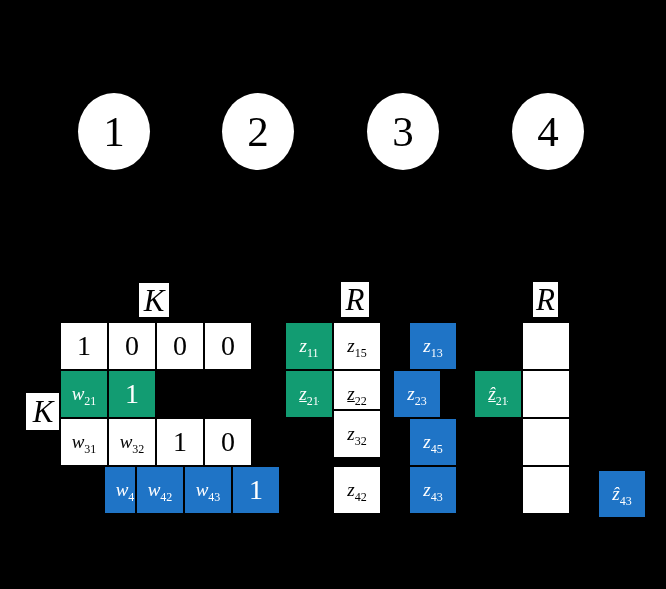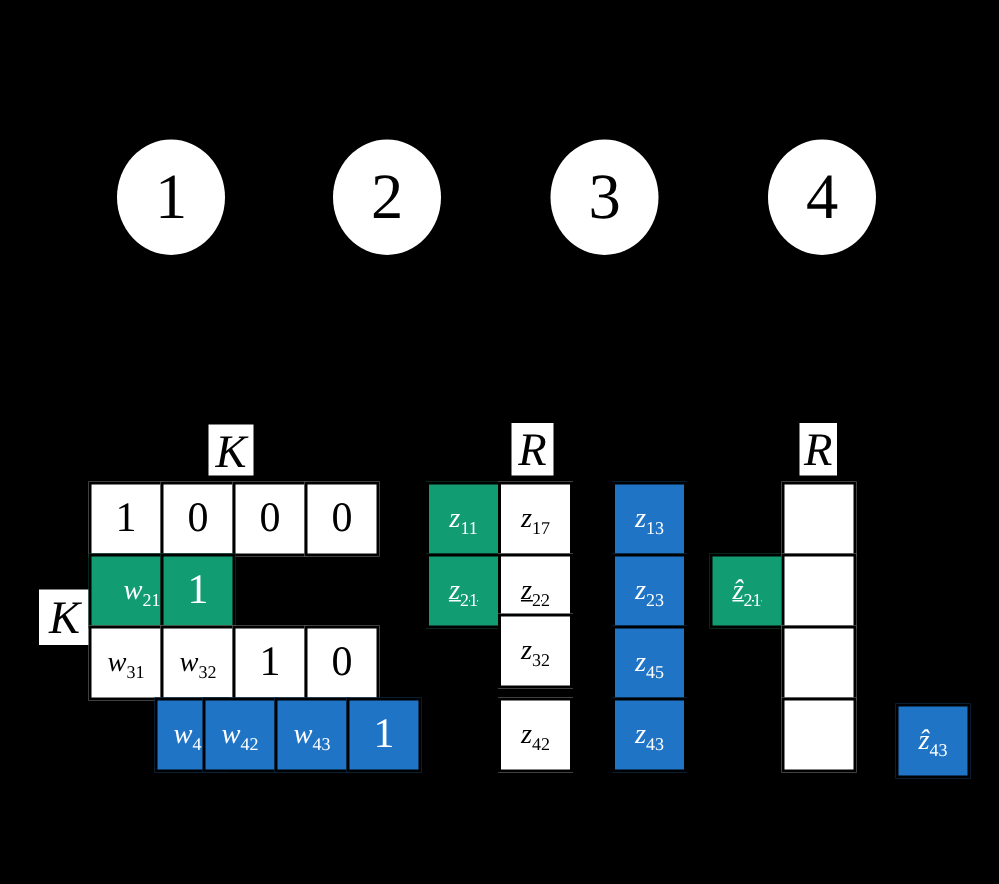--- a/index.html
+++ b/index.html
@@ -84,21 +84,21 @@
       </div>
       <div class="cell white" style="left: 48px; top: 0px;">
         <span class="num"><span class="base">0</span></span>
       </div>
       <div class="cell white" style="left: 96px; top: 0px;">
         <span class="num"><span class="base">0</span></span>
       </div>
       <div class="cell white" style="left: 144px; top: 0px;">
         <span class="num"><span class="base">0</span></span>
       </div>
-      <div class="cell green" style="left: 0px; top: 48px; justify-content: flex-end;">
+      <div class="cell green" style="left: 0px; top: 48px;">
         <span class="var"><span class="base">w</span><sub>21</sub></span>
       </div>
       <div class="cell green" style="left: 48px; top: 48px;">
         <span class="num"><span class="base">1</span></span>
       </div>
       <div class="cell white" style="left: 0px; top: 96px;">
         <span class="var"><span class="base">w</span><sub>31</sub></span>
       </div>
       <div class="cell white" style="left: 48px; top: 96px;">
         <span class="var"><span class="base">w</span><sub>32</sub></span>
@@ -120,32 +120,32 @@
       </div>
       <div class="cell blue" style="left: 144px; top: 144px;">
         <span class="num"><span class="base">1</span></span>
       </div>
     </div>
   <div class="matrix m-r">
       <div class="cell green" style="left: 0px; top: 0px;">
         <span class="var"><span class="base">z</span><sub>11</sub></span>
       </div>
       <div class="cell white" style="left: 48px; top: 0px;">
-        <span class="var"><span class="base">z</span><sub>17</sub></span>
+        <span class="var"><span class="base">z</span><sub>15</sub></span>
       </div>
       <div class="cell blue" style="left: 96px; top: 0px;">
         <span class="var"><span class="base">z</span><sub>13</sub></span>
       </div>
       <div class="cell green" style="left: 0px; top: 48px; text-decoration: underline;">
         <span class="var"><span class="base">z</span><sub>21</sub></span>
       </div>
       <div class="cell white" style="left: 48px; top: 48px; text-decoration: underline;">
         <span class="var"><span class="base">z</span><sub>22</sub></span>
       </div>
-      <div class="cell blue" style="left: 96px; top: 48px;">
+      <div class="cell blue" style="left: 80px; top: 48px;">
         <span class="var"><span class="base">z</span><sub>23</sub></span>
       </div>
       <div class="cell white" style="left: 48px; top: 88px;">
         <span class="var"><span class="base">z</span><sub>32</sub></span>
       </div>
       <div class="cell blue" style="left: 96px; top: 96px;">
         <span class="var"><span class="base">z</span><sub>45</sub></span>
       </div>
       <div class="cell white" style="left: 48px; top: 144px;">
         <span class="var"><span class="base">z</span><sub>42</sub></span>

